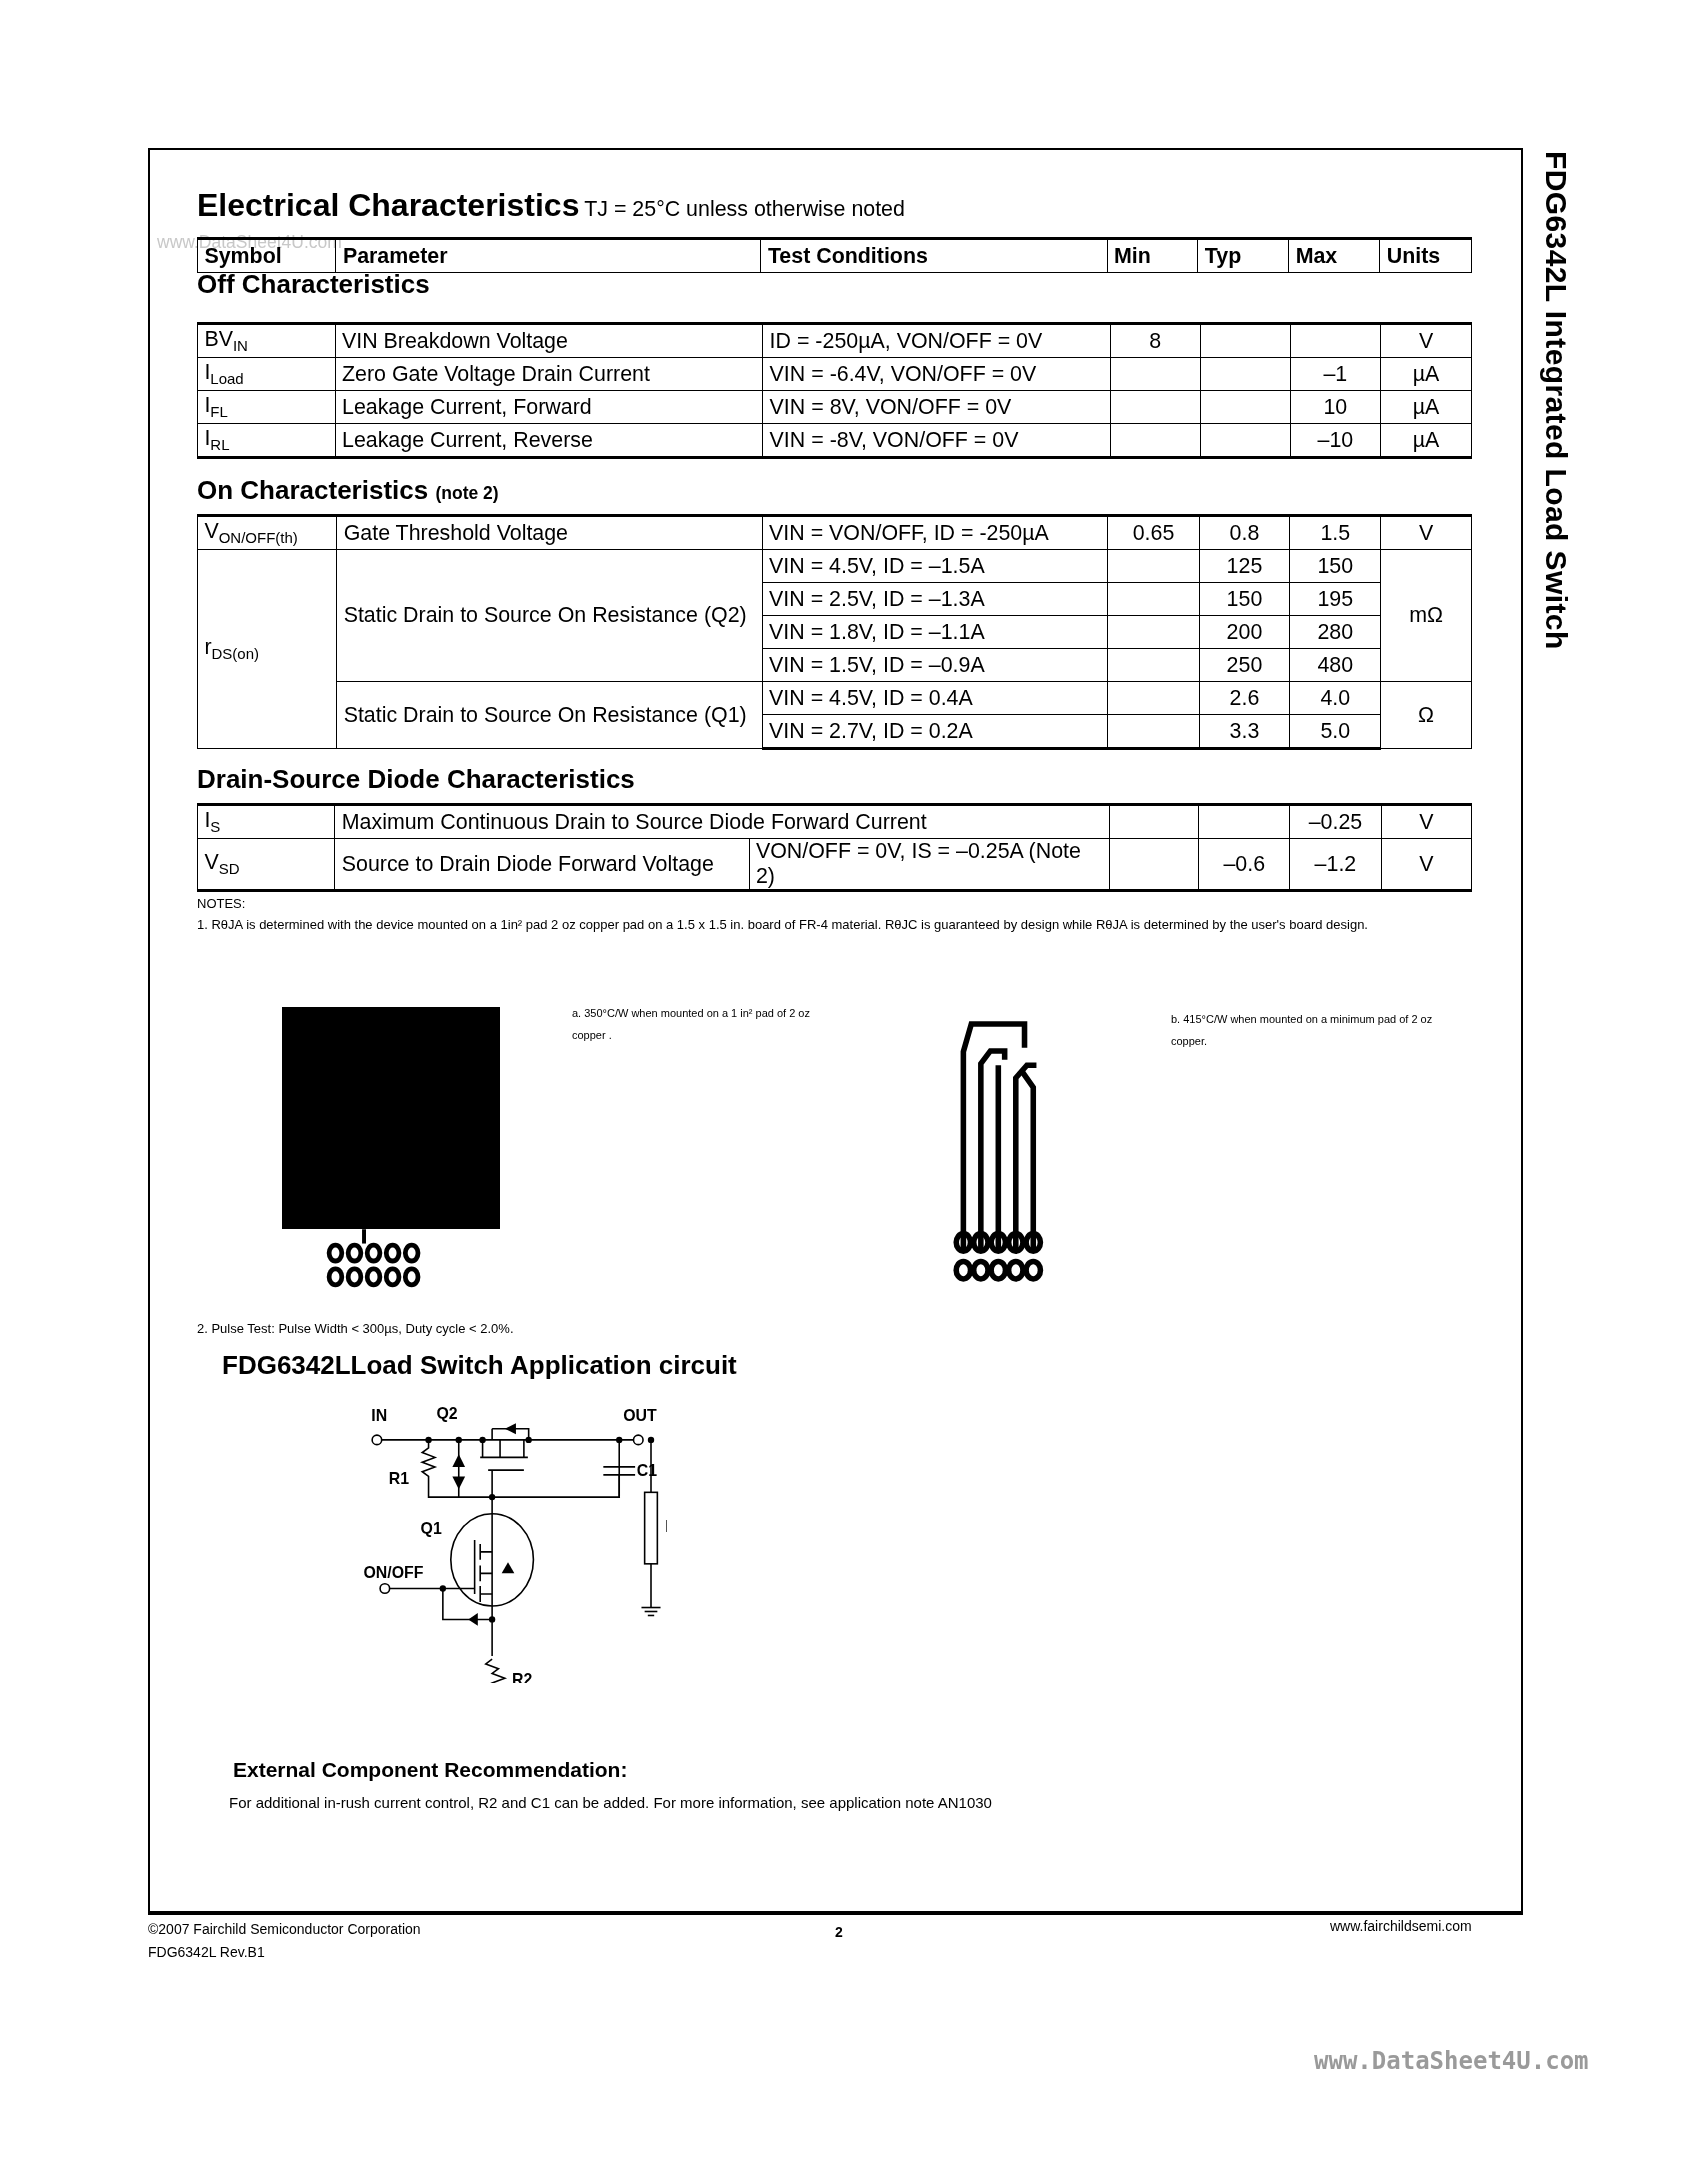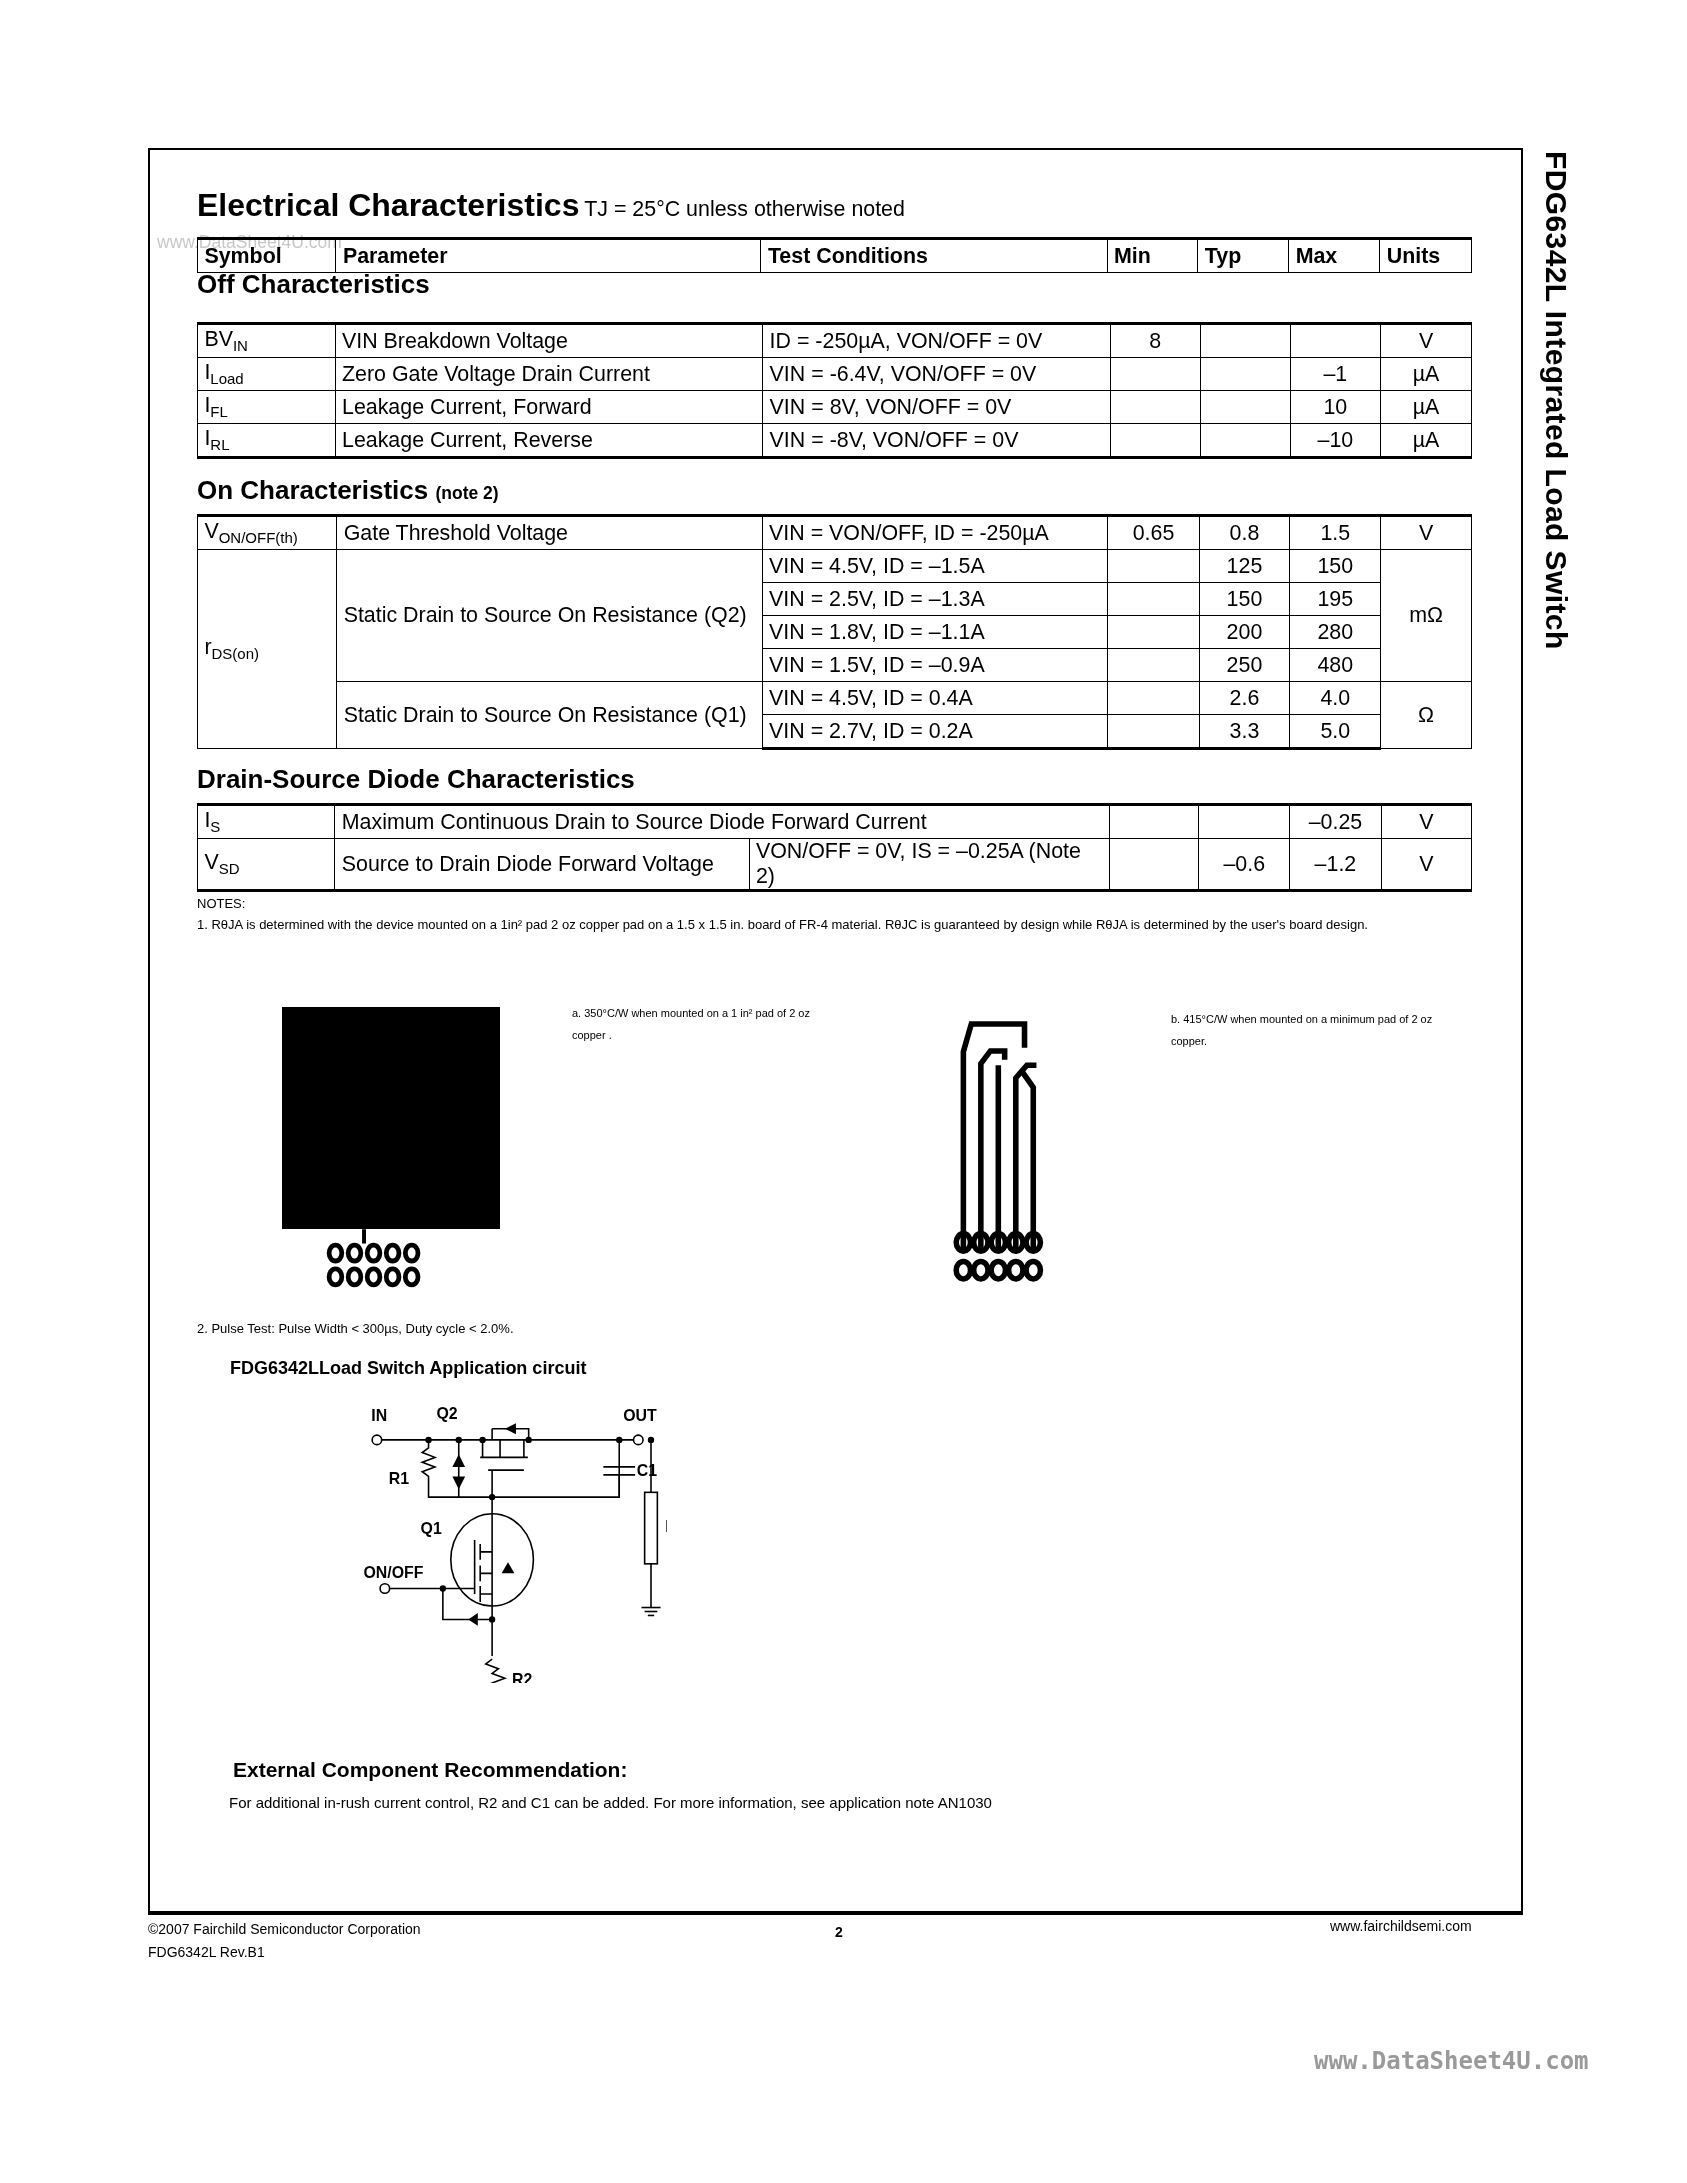--- a/index.html
+++ b/index.html
@@ -15,21 +15,21 @@
   table.t{position:absolute;left:197px;width:1275px;border-collapse:collapse;font-size:21.4px;}
   table.t td,table.t th{border:1.6px solid #000;padding:0 6.4px;height:32px;}
   table.t th{font-weight:bold;text-align:left;}
   table.t tr:first-child td, table.t tr:first-child th{border-top-width:3.2px;}
   table.t tr:last-child td{border-bottom-width:3.2px;}
   .c{text-align:center;}
   sub{font-size:15px;}
   .notes{position:absolute;left:197px;font-size:13px;line-height:20.6px;}
   .figcap{position:absolute;font-size:11px;line-height:22px;}
   .pad-a{position:absolute;left:282px;top:1007px;width:218px;height:222px;background:#000;}
-  .h2{position:absolute;left:222px;top:1350px;margin:8px;font-size:18px;font-weight:bold;}
+  .h2{position:absolute;left:222px;top:1350px;margin:0;font-size:26px;font-weight:bold;}
   .ecr{position:absolute;left:233px;top:1747px;font-size:21px;font-weight:bold;margin-top:11px;}
   .ecr-t{position:absolute;left:229px;top:1794px;font-size:15px;}
   .foot{position:absolute;font-size:14px;}
 </style>
 </head>
 <body>
 
 <div class="frame"></div>
 <div class="side-title">FDG6342L Integrated Load Switch</div>
 <div class="wm-top">www.DataSheet4U.com</div>

